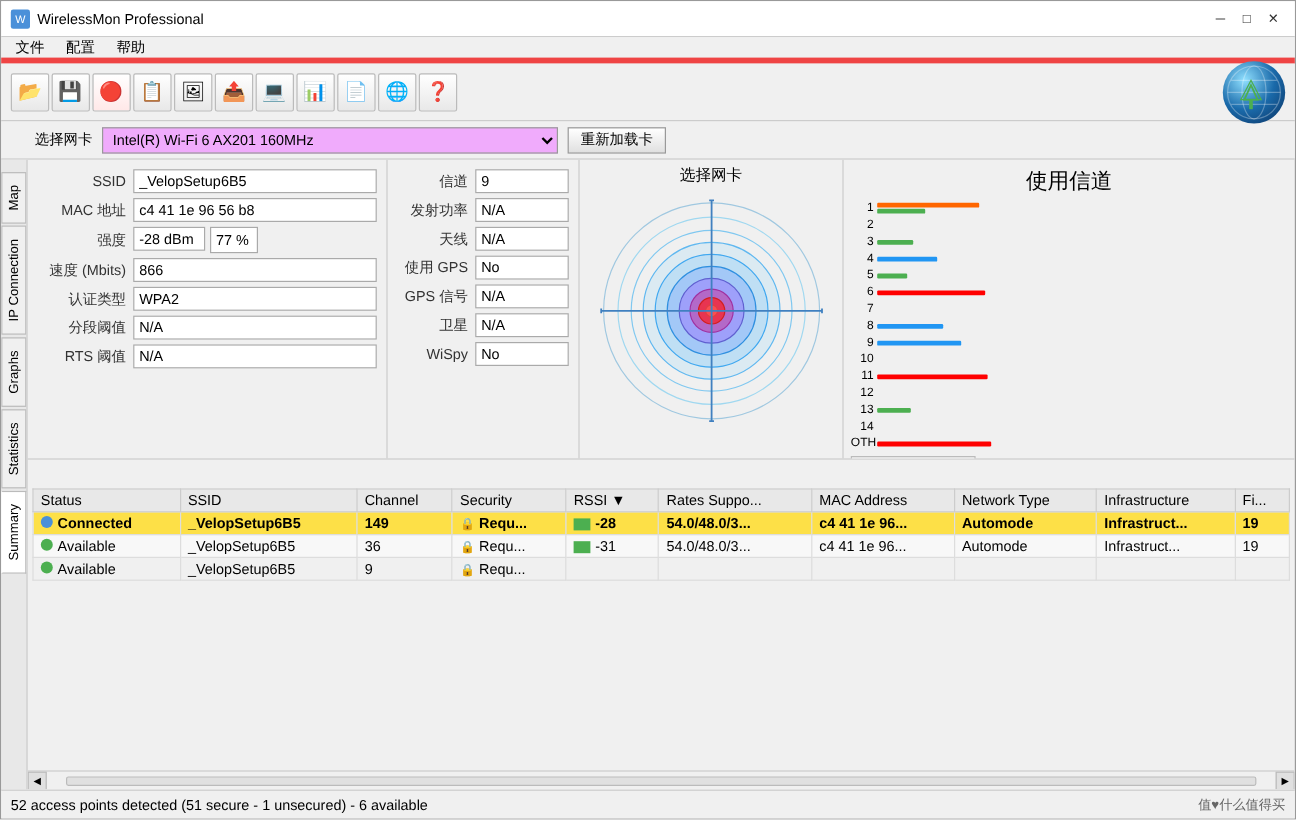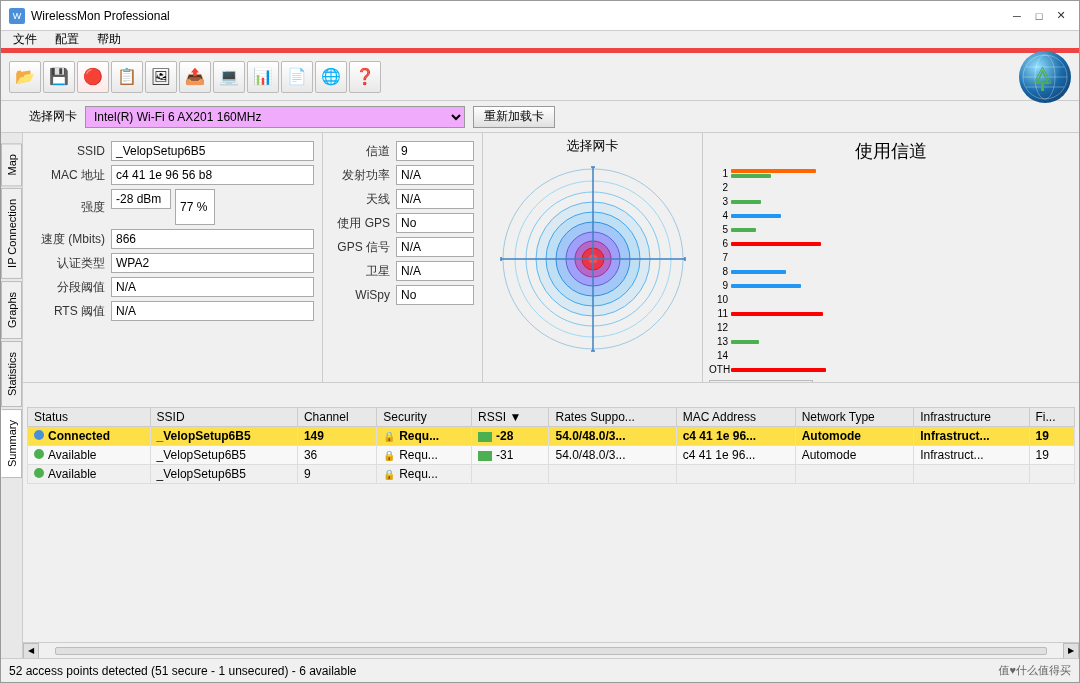--- a/index.html
+++ b/index.html
@@ -192,21 +192,21 @@
       height: 20px;
       border: 1px solid #aaa;
       background: white;
       padding: 0 4px;
       display: flex;
       align-items: center;
       font-size: 12px;
     }
     .info-value-pct {
       width: 40px;
-      height: 36px;
+      height: 22px;
       border: 1px solid #aaa;
       background: white;
       padding: 0 4px;
       display: flex;
       align-items: center;
       font-size: 12px;
     }
     
     .info-middle {
       width: 160px;

